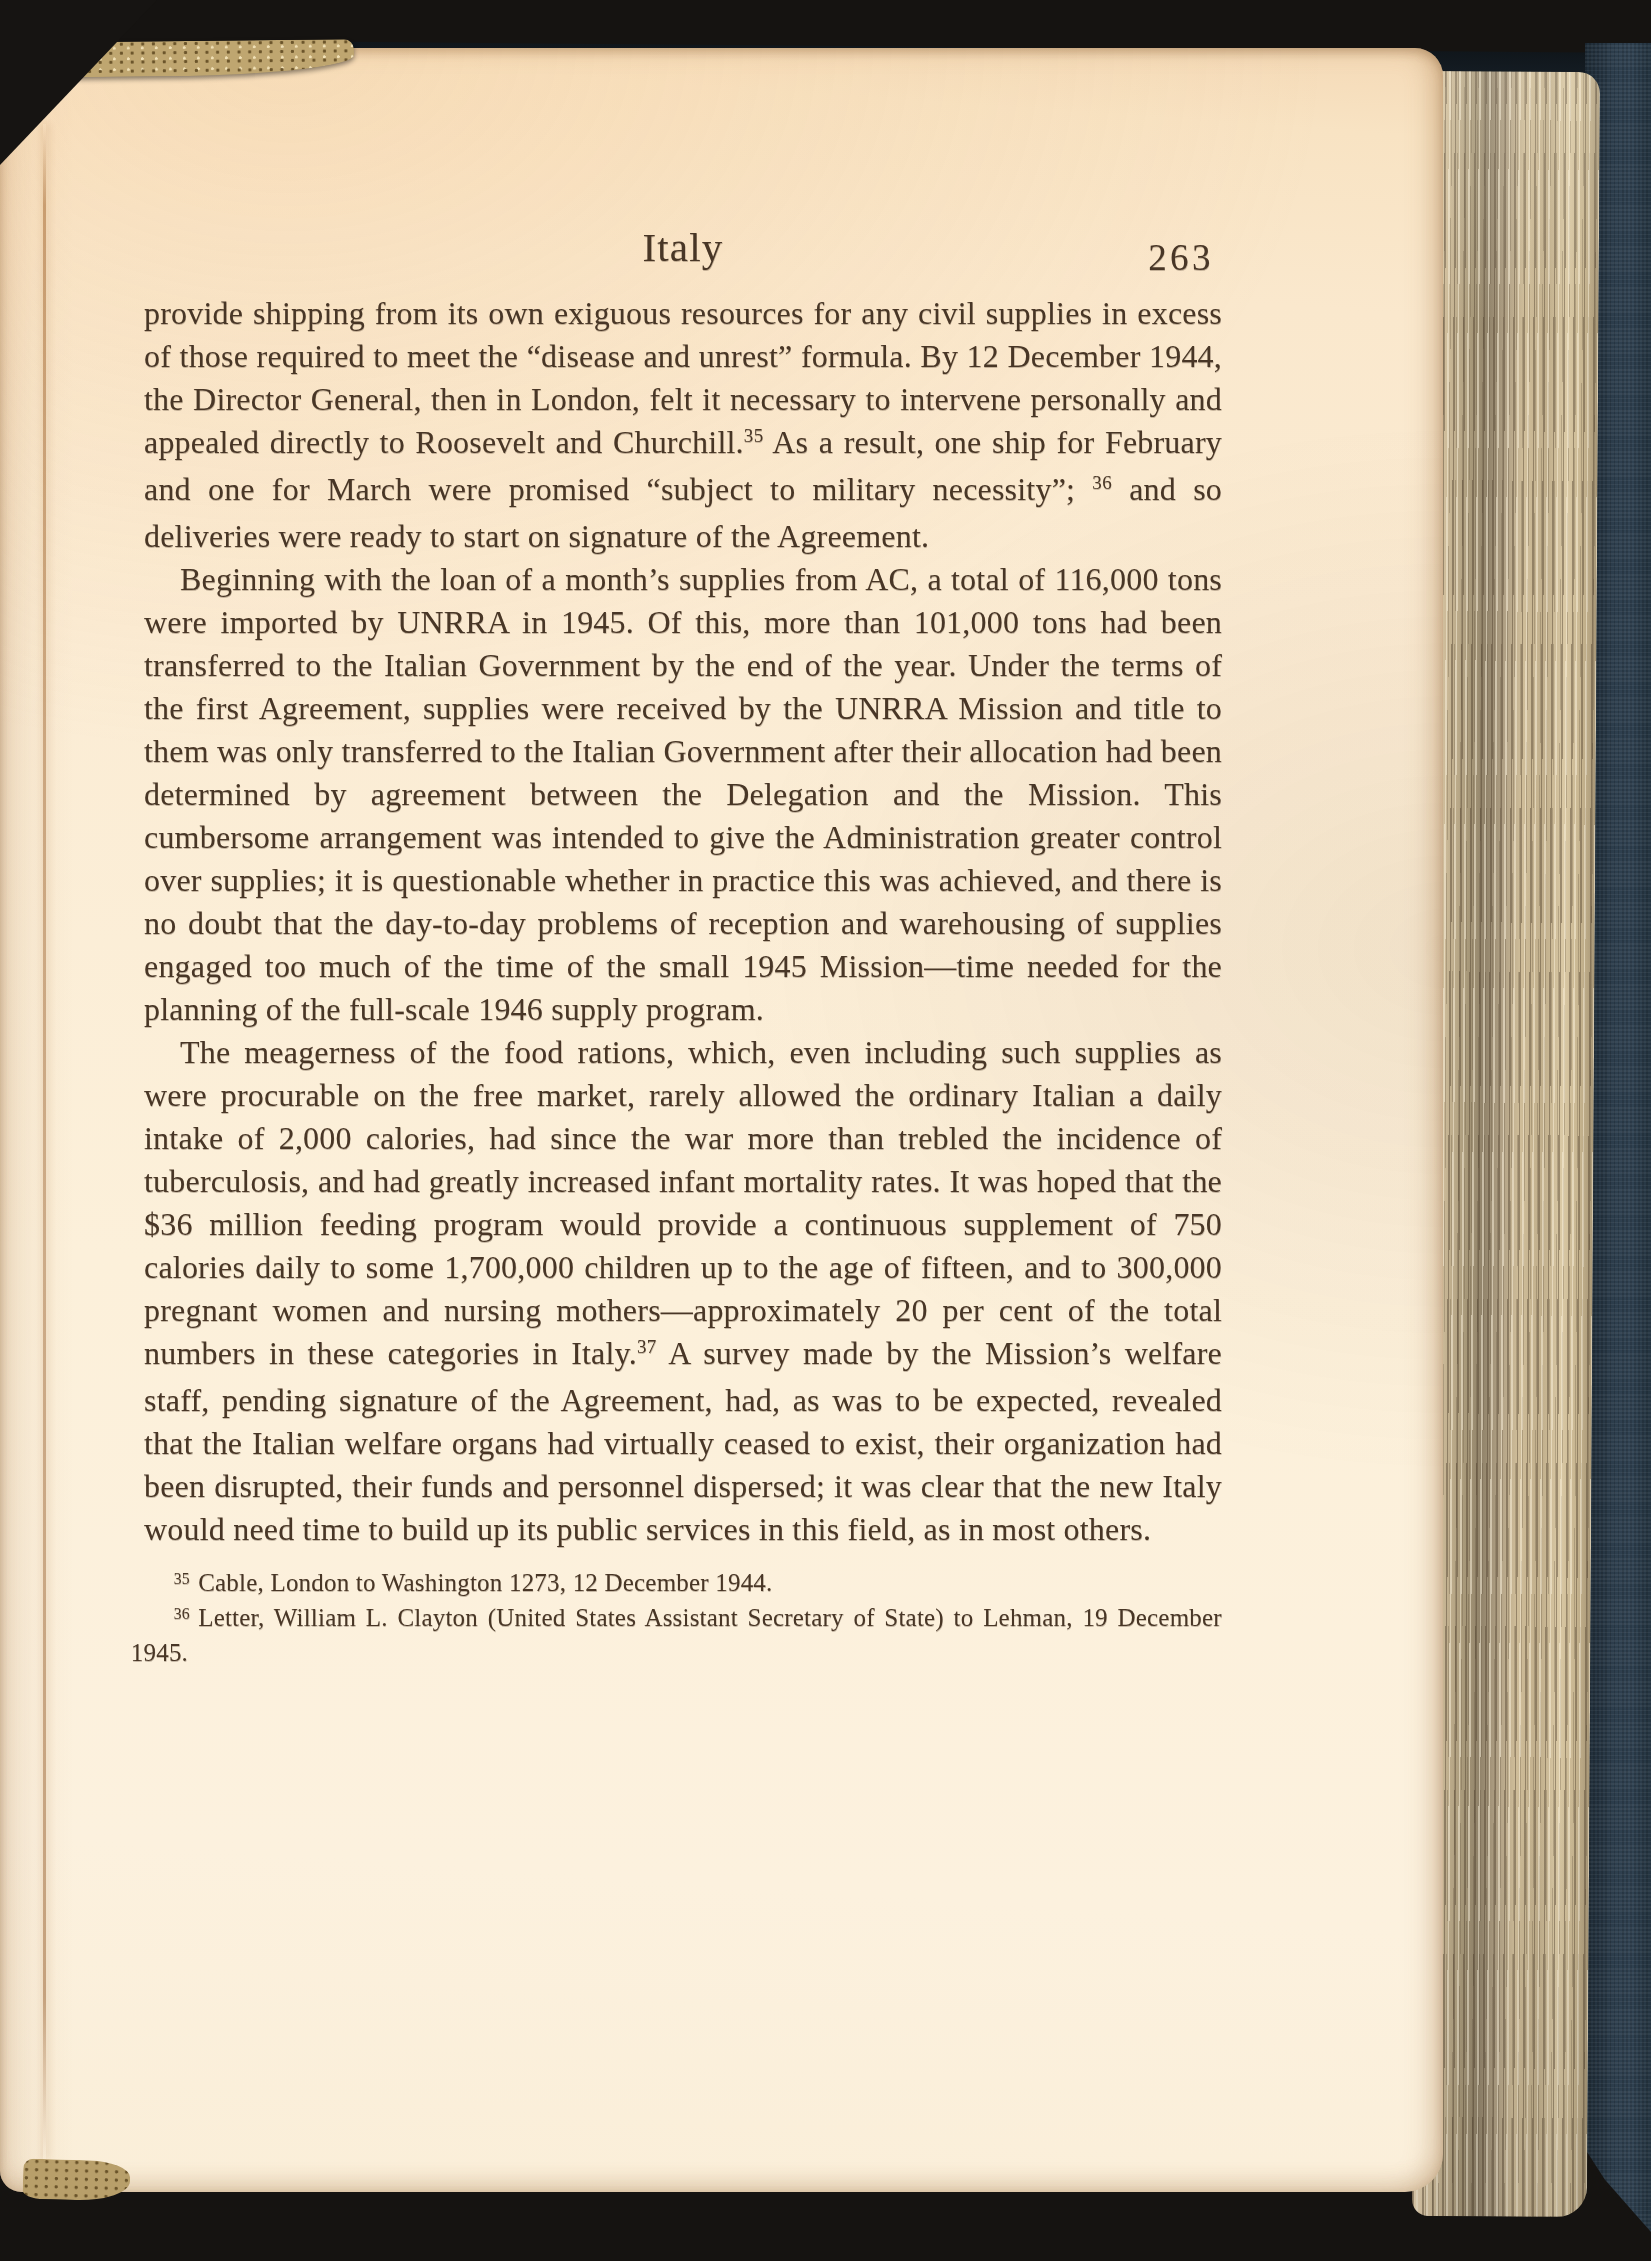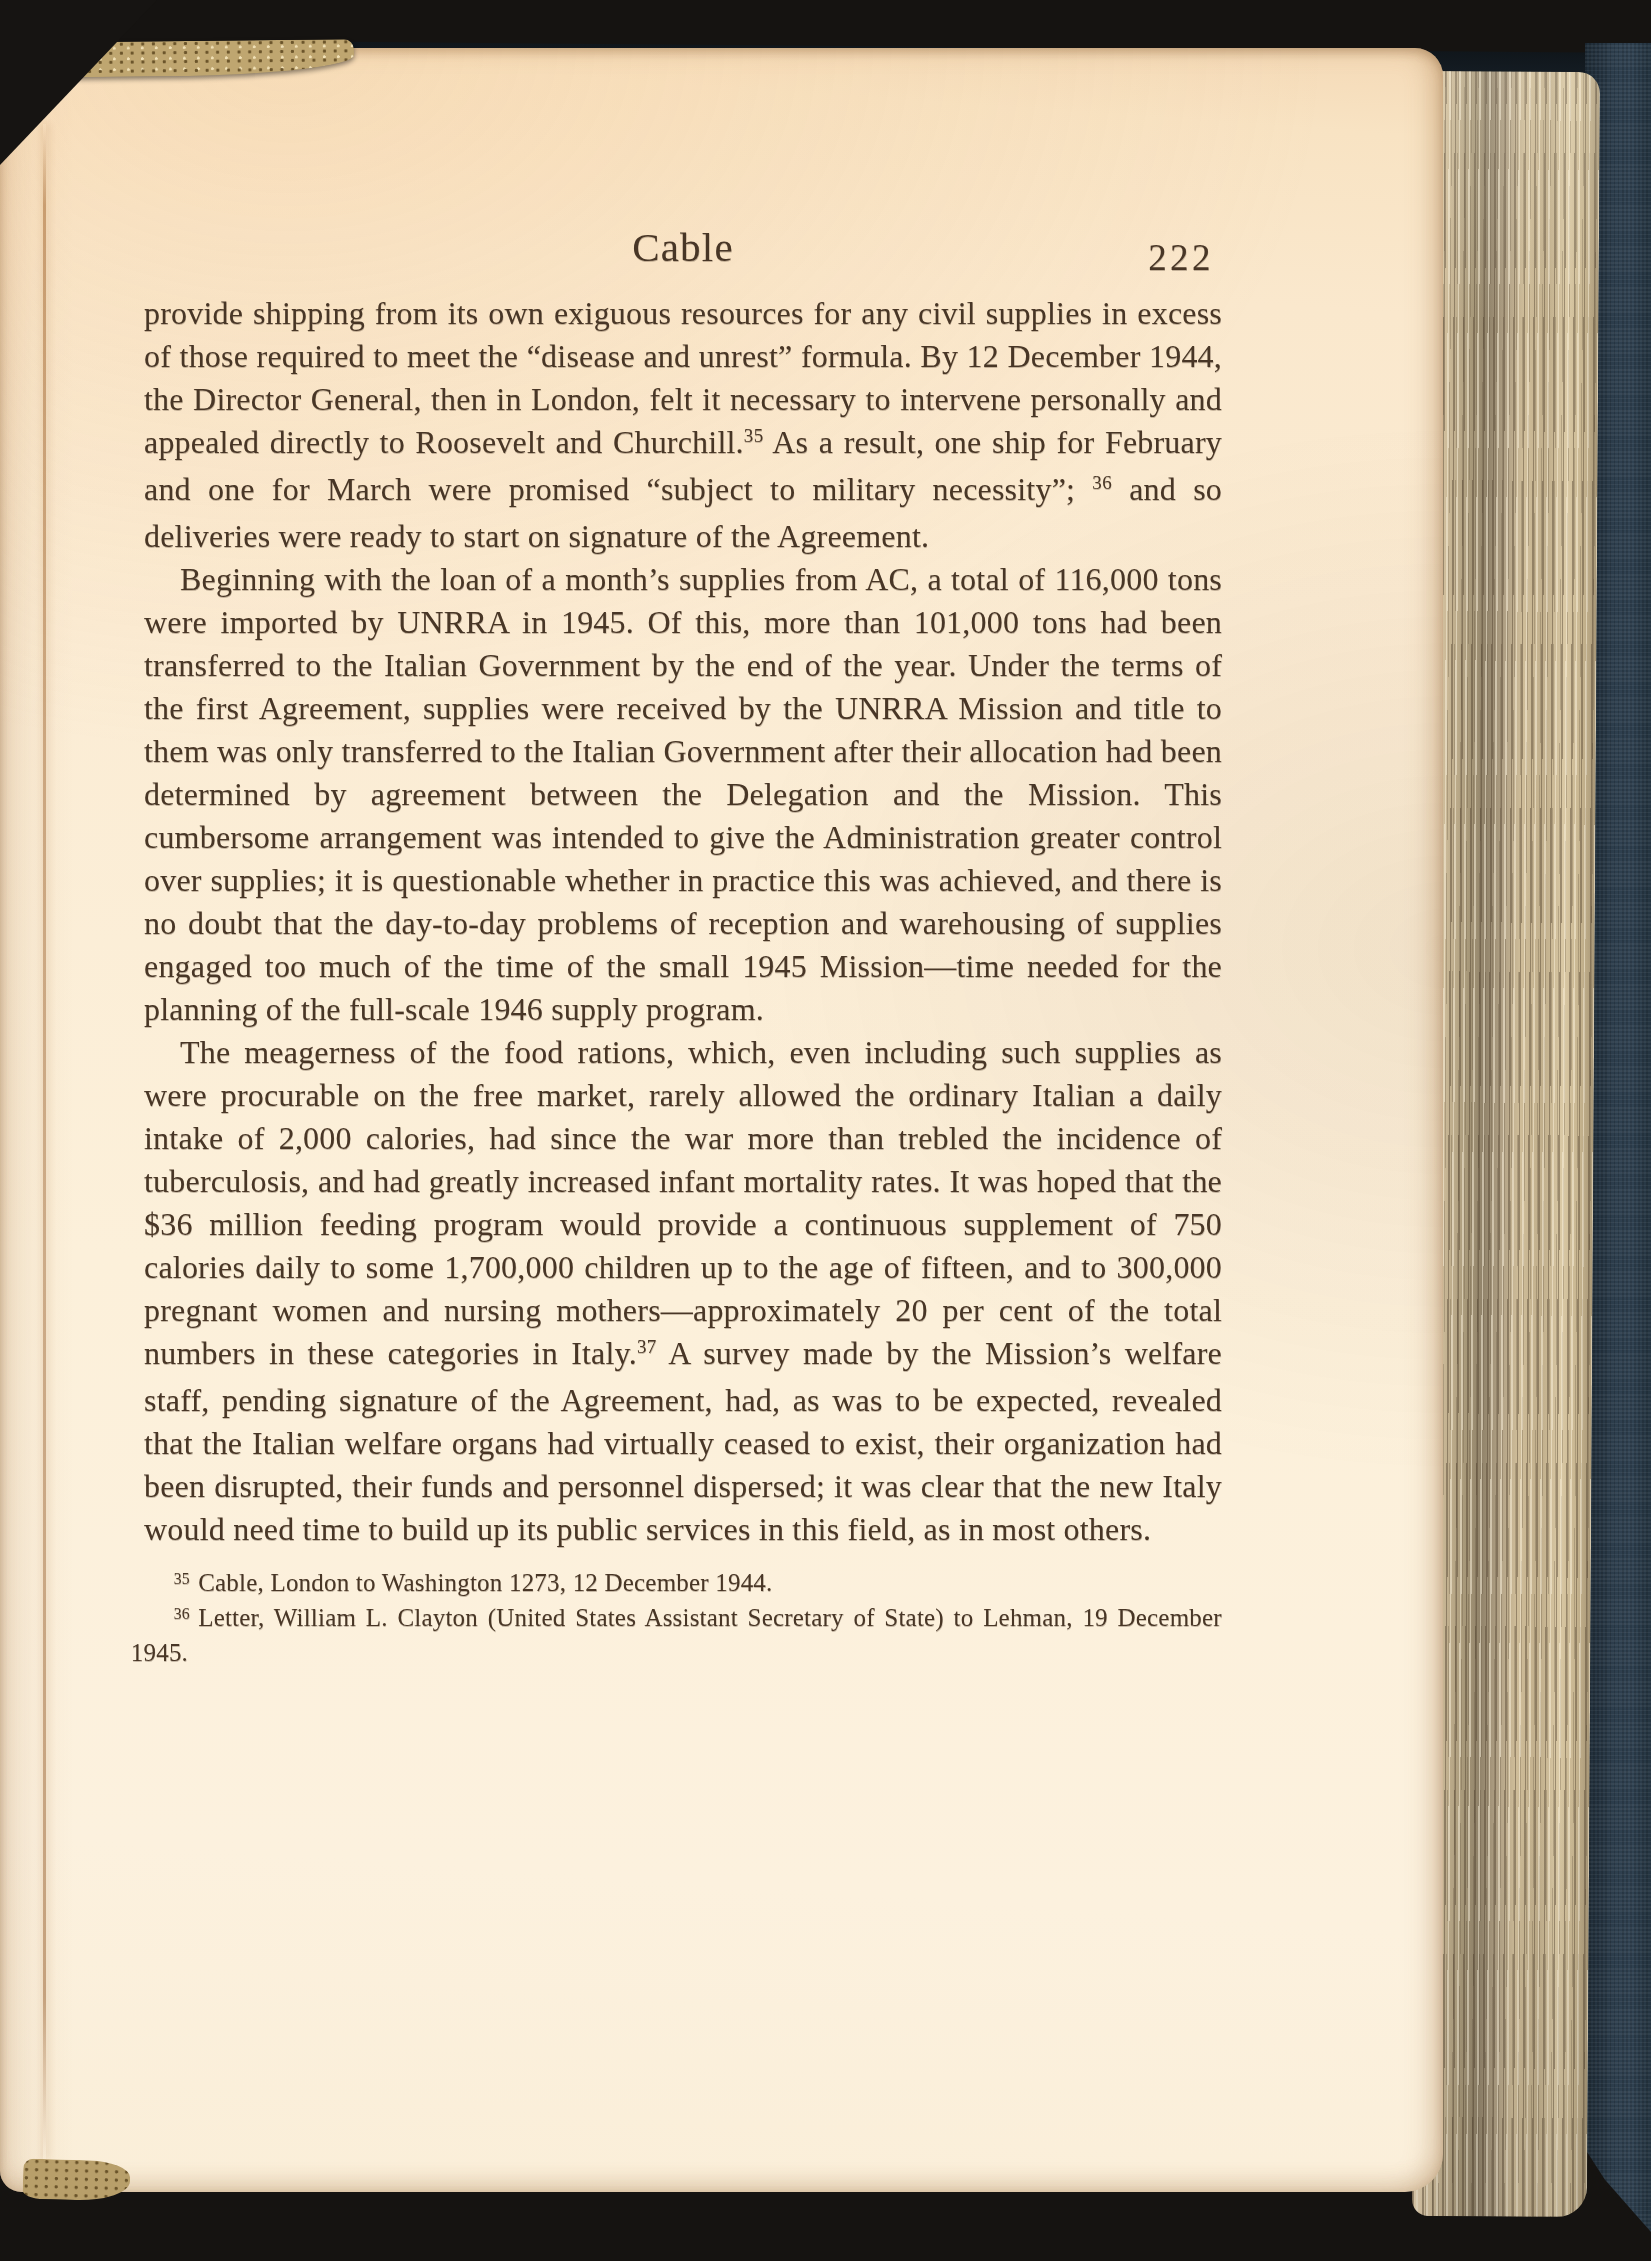--- a/index.html
+++ b/index.html
@@ -90,22 +90,22 @@
 
   <div class="page"></div>
   <div class="binding-tape"></div>
   <div class="binding-tape-bottom"></div>
   <div class="gutter-crease"></div>
   <div class="corner-black"></div>
 
   <div class="content">
 
     <div class="running-head">
-      <div class="head-title">Cable</div>
-      <div class="folio">222</div>
+      <div class="head-title">Italy</div>
+      <div class="folio">263</div>
     </div>
 
     <div class="body-text">
       <p><span>provide shipping from its own exiguous resources for any civil supplies in excess of those required to meet the “disease and unrest” formula. By 12 December 1944, the Director General, then in London, felt it necessary to intervene personally and appealed directly to Roosevelt and Churchill.</span><sup class="fnref">35</sup><span> As a result, one ship for February and one for March were promised “subject to military necessity”; </span><sup class="fnref">36</sup><span> and so deliveries were ready to start on signature of the Agreement.</span></p>
 
       <p class="indent"><span>Beginning with the loan of a month’s supplies from AC, a total of 116,000 tons were imported by UNRRA in 1945. Of this, more than 101,000 tons had been transferred to the Italian Government by the end of the year. Under the terms of the first Agreement, supplies were received by the UNRRA Mission and title to them was only transferred to the Italian Government after their allocation had been determined by agreement between the Delegation and the Mission. This cumbersome arrangement was intended to give the Administration greater control over supplies; it is questionable whether in practice this was achieved, and there is no doubt that the day-to-day problems of reception and warehousing of supplies engaged too much of the time of the small 1945 Mission—time needed for the planning of the full-scale 1946 supply program.</span></p>
 
       <p class="indent"><span>The meagerness of the food rations, which, even including such supplies as were procurable on the free market, rarely allowed the ordinary Italian a daily intake of 2,000 calories, had since the war more than trebled the incidence of tuberculosis, and had greatly increased infant mortality rates. It was hoped that the $36 million feeding program would provide a continuous supplement of 750 calories daily to some 1,700,000 children up to the age of fifteen, and to 300,000 pregnant women and nursing mothers—approximately 20 per cent of the total numbers in these categories in Italy.</span><sup class="fnref">37</sup><span> A survey made by the Mission’s welfare staff, pending signature of the Agreement, had, as was to be expected, revealed that the Italian welfare organs had virtually ceased to exist, their organization had been disrupted, their funds and personnel dispersed; it was clear that the new Italy would need time to build up its public services in this field, as in most others.</span></p>
     </div>
 

